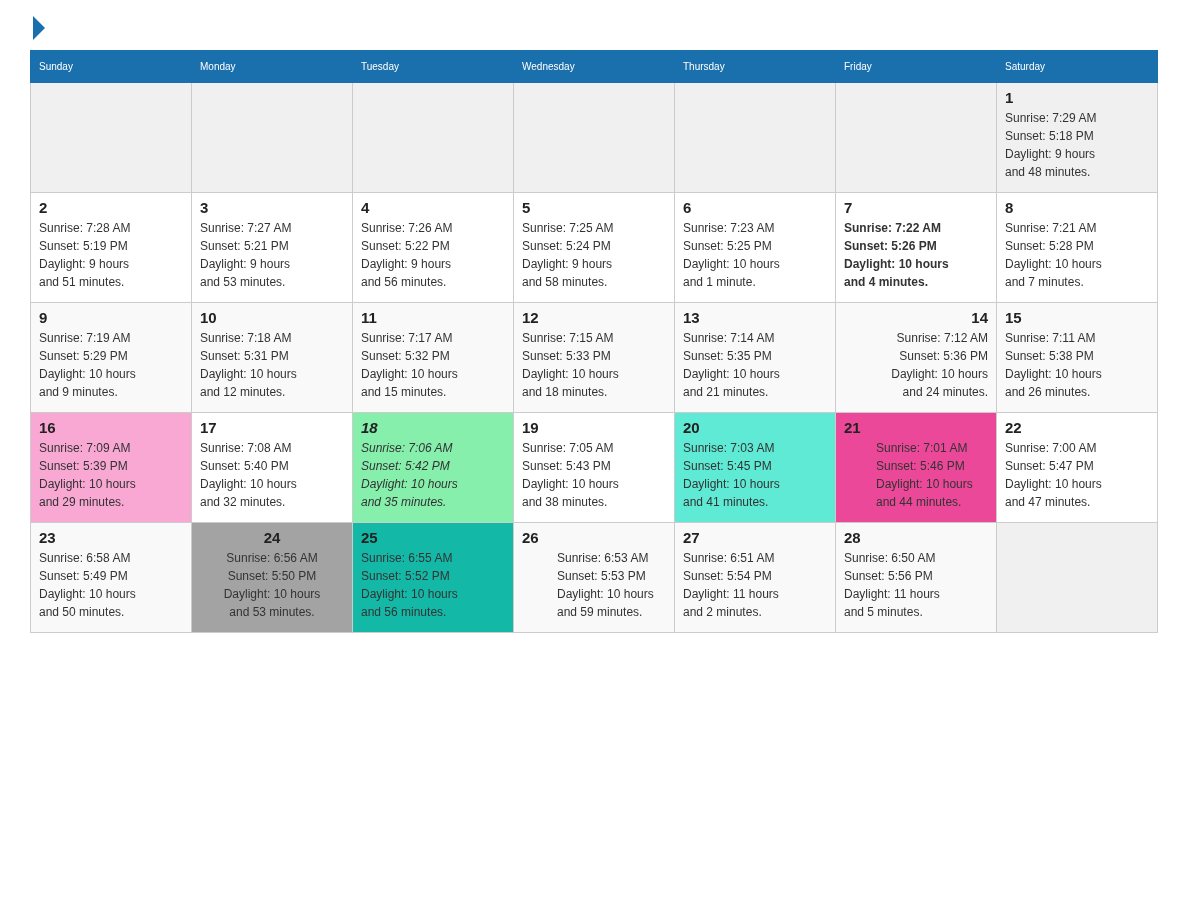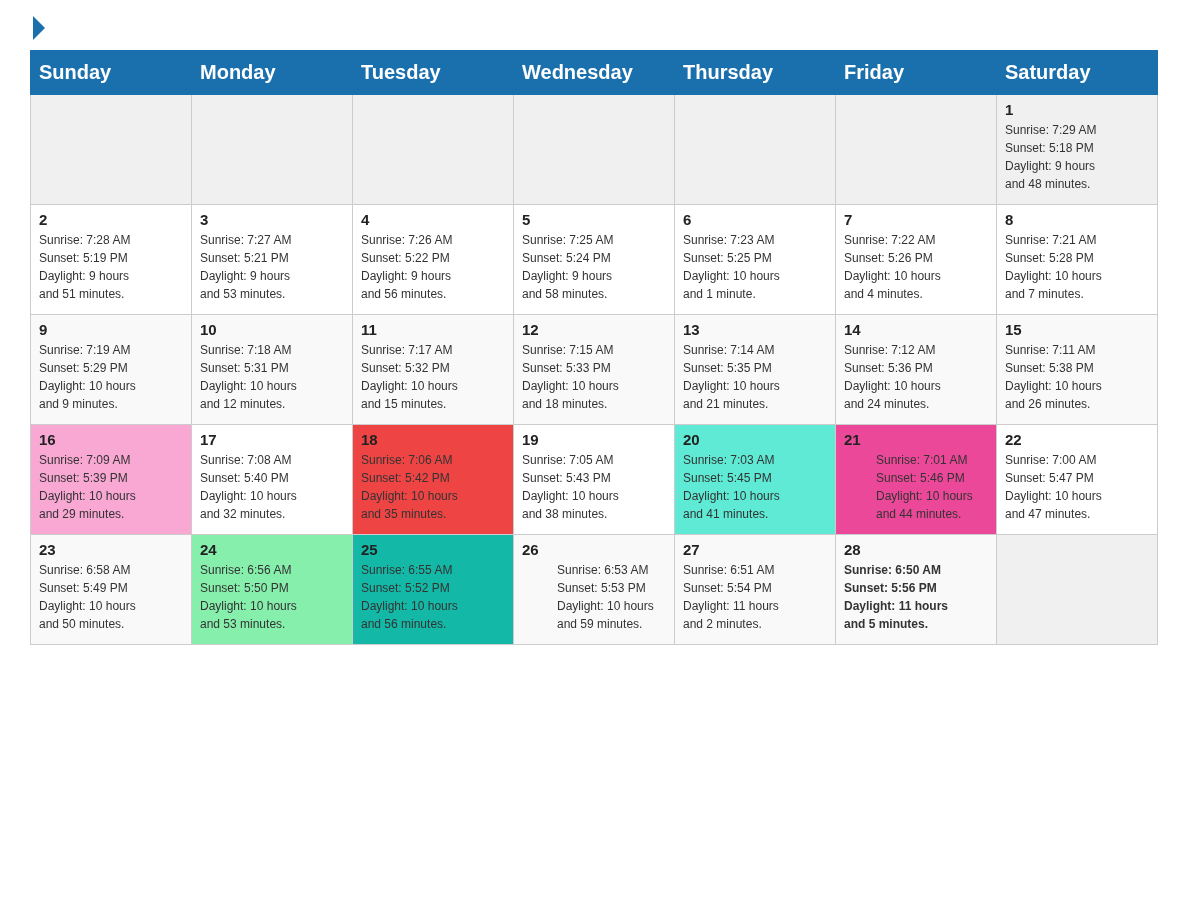--- a/index.html
+++ b/index.html
@@ -60,22 +60,22 @@
       margin-top: 5px;
     }
     .calendar {
       width: 100%;
       border-collapse: collapse;
       margin-top: 10px;
     }
     .calendar th {
       background-color: #1a6fad;
       color: #fff;
-      font-size: 20px;
-      font-weight: bold;
+      font-size: 10px;
+      font-weight: normal;
       padding: 10px 8px;
       text-align: left;
       border: 1px solid #1a6fad;
     }
     .calendar td {
       vertical-align: top;
       padding: 6px 8px;
       border: 1px solid #ccc;
       width: calc(100% / 7);
       height: 110px;
@@ -177,21 +177,21 @@
         </td>
         <td style="background-color: rgb(255, 255, 255);">
           <span class="day-number">6</span>
           <div class="day-info" style="white-space: pre-line;">Sunrise: 7:23 AM
 Sunset: 5:25 PM
 Daylight: 10 hours
 and 1 minute.</div>
         </td>
         <td style="background-color: rgb(255, 255, 255);">
           <span class="day-number">7</span>
-          <div class="day-info" style="white-space: pre-line;">Sunrise: 7:22 AM
+          <div class="day-info" style="white-space: pre-line; font-weight: bold;">Sunrise: 7:22 AM
 Sunset: 5:26 PM
 Daylight: 10 hours
 and 4 minutes.</div>
         </td>
         <td style="background-color: rgb(255, 255, 255);">
           <span class="day-number">8</span>
           <div class="day-info" style="white-space: pre-line;">Sunrise: 7:21 AM
 Sunset: 5:28 PM
 Daylight: 10 hours
 and 7 minutes.</div>
@@ -226,21 +226,21 @@
 Daylight: 10 hours
 and 18 minutes.</div>
         </td>
         <td style="background-color: rgb(249, 249, 249);">
           <span class="day-number">13</span>
           <div class="day-info" style="white-space: pre-line;">Sunrise: 7:14 AM
 Sunset: 5:35 PM
 Daylight: 10 hours
 and 21 minutes.</div>
         </td>
-        <td style="background-color: rgb(249, 249, 249);">
+        <td style="background-color: rgb(249, 249, 249); text-align: right;">
           <span class="day-number">14</span>
           <div class="day-info" style="white-space: pre-line;">Sunrise: 7:12 AM
 Sunset: 5:36 PM
 Daylight: 10 hours
 and 24 minutes.</div>
         </td>
         <td style="background-color: rgb(249, 249, 249);">
           <span class="day-number">15</span>
           <div class="day-info" style="white-space: pre-line;">Sunrise: 7:11 AM
 Sunset: 5:38 PM
@@ -256,21 +256,21 @@
 Daylight: 10 hours
 and 29 minutes.</div>
         </td>
         <td style="background-color: rgb(255, 255, 255);">
           <span class="day-number">17</span>
           <div class="day-info" style="white-space: pre-line;">Sunrise: 7:08 AM
 Sunset: 5:40 PM
 Daylight: 10 hours
 and 32 minutes.</div>
         </td>
-        <td style="background-color: #ef4444;">
+        <td style="background-color: #86efac; font-style: italic;">
           <span class="day-number">18</span>
           <div class="day-info" style="white-space: pre-line;">Sunrise: 7:06 AM
 Sunset: 5:42 PM
 Daylight: 10 hours
 and 35 minutes.</div>
         </td>
         <td style="background-color: rgb(255, 255, 255);">
           <span class="day-number">19</span>
           <div class="day-info" style="white-space: pre-line;">Sunrise: 7:05 AM
 Sunset: 5:43 PM
@@ -300,21 +300,21 @@
         </td>
       </tr>
       <tr>
         <td style="background-color: rgb(249, 249, 249);">
           <span class="day-number">23</span>
           <div class="day-info" style="white-space: pre-line;">Sunrise: 6:58 AM
 Sunset: 5:49 PM
 Daylight: 10 hours
 and 50 minutes.</div>
         </td>
-        <td style="background-color: #86efac;">
+        <td style="background-color: #a3a3a3; text-align: center;">
           <span class="day-number">24</span>
           <div class="day-info" style="white-space: pre-line;">Sunrise: 6:56 AM
 Sunset: 5:50 PM
 Daylight: 10 hours
 and 53 minutes.</div>
         </td>
         <td style="background-color: #14b8a6;">
           <span class="day-number">25</span>
           <div class="day-info" style="white-space: pre-line;">Sunrise: 6:55 AM
 Sunset: 5:52 PM
@@ -330,21 +330,21 @@
         </td>
         <td style="background-color: rgb(249, 249, 249);">
           <span class="day-number">27</span>
           <div class="day-info" style="white-space: pre-line;">Sunrise: 6:51 AM
 Sunset: 5:54 PM
 Daylight: 11 hours
 and 2 minutes.</div>
         </td>
         <td style="background-color: rgb(249, 249, 249);">
           <span class="day-number">28</span>
-          <div class="day-info" style="white-space: pre-line; font-weight: bold;">Sunrise: 6:50 AM
+          <div class="day-info" style="white-space: pre-line;">Sunrise: 6:50 AM
 Sunset: 5:56 PM
 Daylight: 11 hours
 and 5 minutes.</div>
         </td>
         <td style="background-color: rgb(240, 240, 240);"></td>
       </tr>
     </tbody>
 </table>
 
 </body></html>

